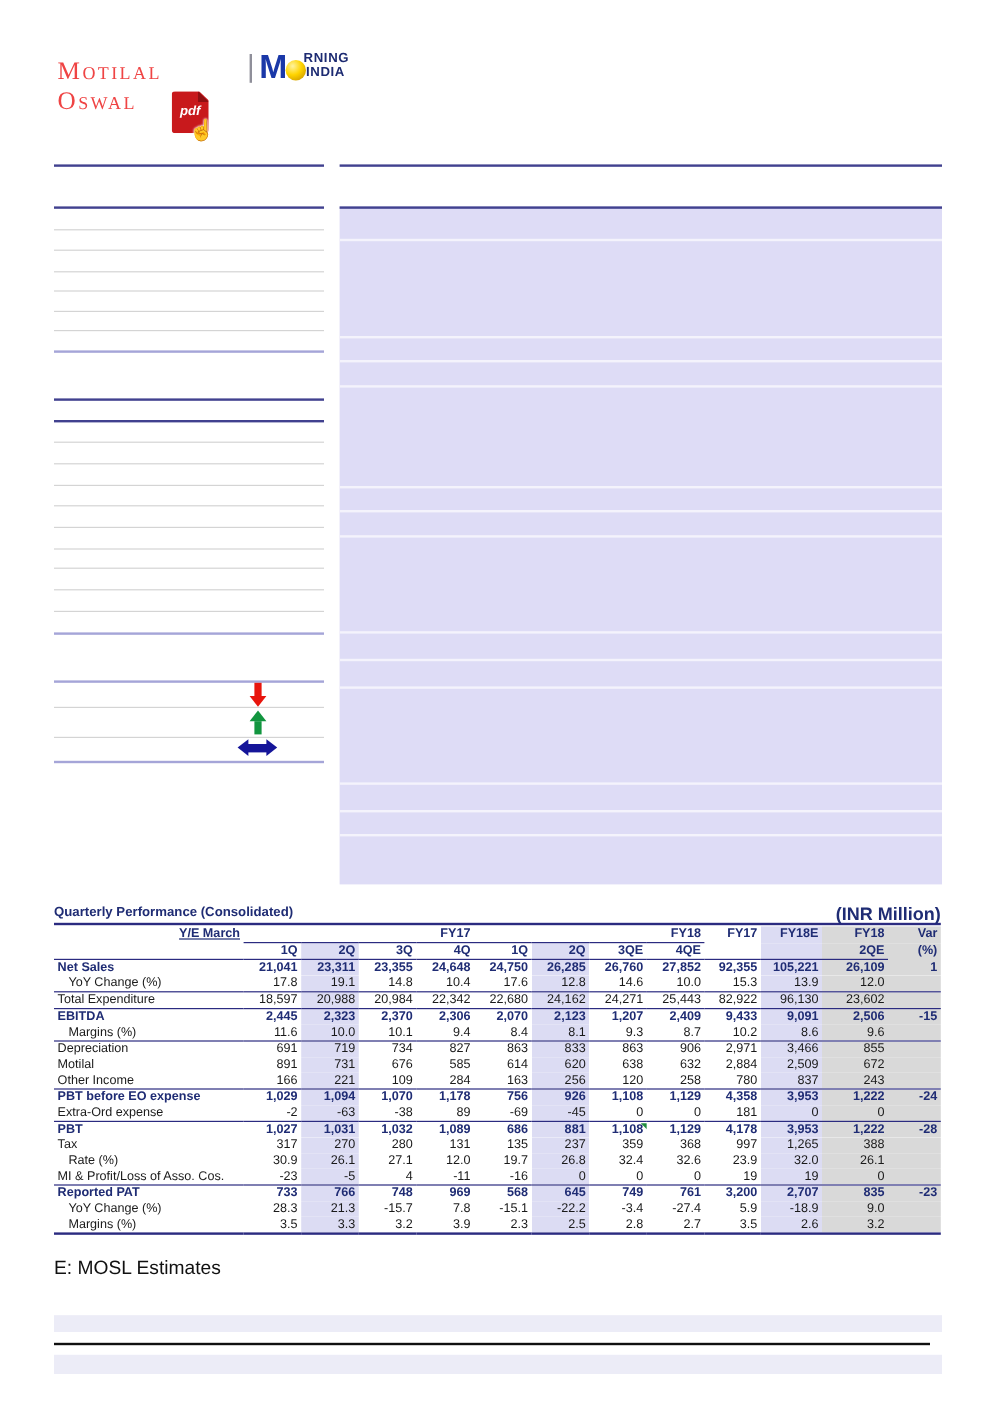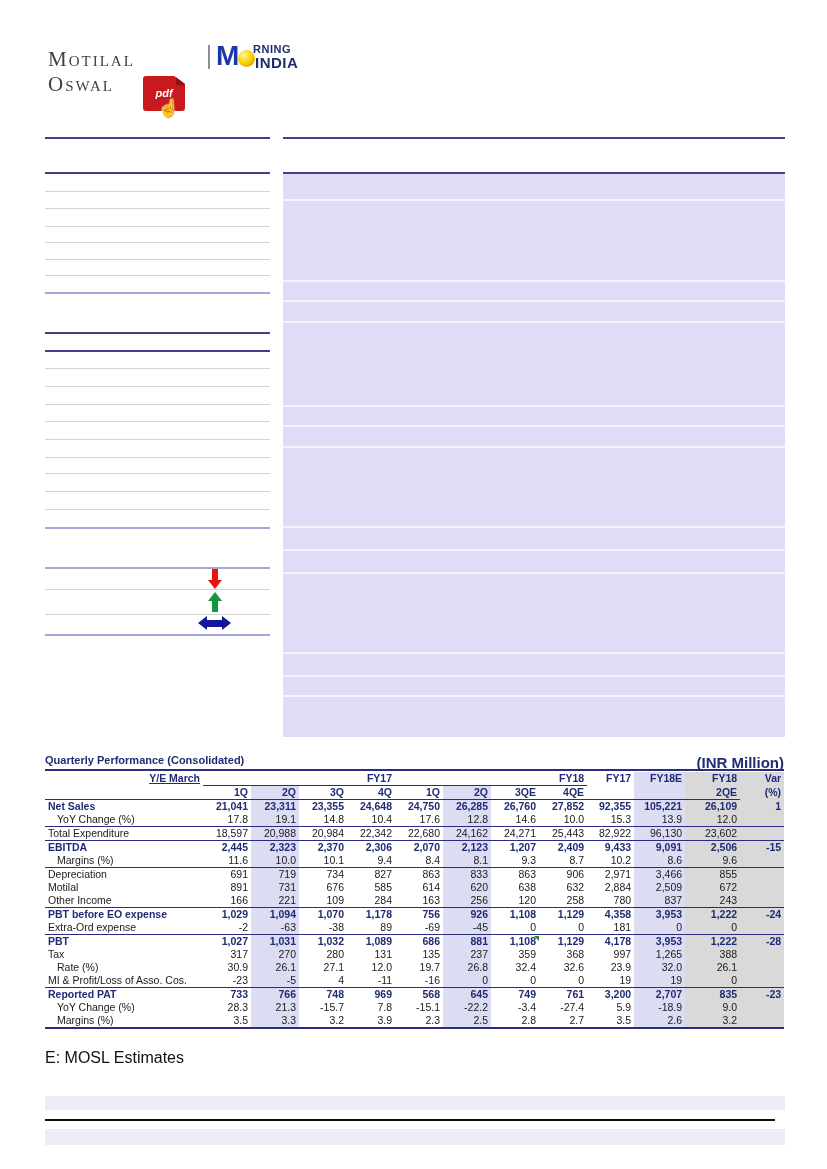--- a/index.html
+++ b/index.html
@@ -2,30 +2,30 @@
 <html><head>
 <meta charset="utf-8">
 <style>
   html,body{margin:0;padding:0;background:#fff;}
   .page{position:relative;width:827px;height:1169px;background:#fff;overflow:hidden;
         font-family:"Liberation Sans",sans-serif;color:#1a1a1a;}
 
   
   .brand{position:absolute;left:48px;top:44px;height:36px;}
   .wordmark{position:absolute;left:0;top:3px;font-family:"Liberation Serif",serif;
-            font-variant:small-caps;font-size:21px;letter-spacing:2px;color:#404040;font-weight:500;}
+            font-variant:small-caps;font-size:21px;letter-spacing:2px;color:#ef4444;font-weight:500;}
   .brand-divider{position:absolute;left:160px;top:1px;width:2px;height:24px;background:#8f8f9a;}
   .morn-m{position:absolute;left:168px;top:-4px;font-size:28px;font-weight:bold;color:#1a38a8;}
   .morn-ball{position:absolute;left:190px;top:6px;width:17px;height:17px;border-radius:50%;
              background:radial-gradient(circle at 35% 30%,#fff3a0,#ffd400 45%,#c08a00 100%);}
   .morn-rning{position:absolute;left:205px;top:-1px;font-size:11px;font-weight:bold;color:#1d2b72;letter-spacing:.5px;}
-  .morn-india{position:absolute;left:207px;top:10px;font-size:15px;font-weight:bold;color:#1d2b72;letter-spacing:.5px;}
-
-  
-  .pdf{position:absolute;left:143px;top:76px;width:42px;height:35px;background:#c8191c;border-radius:3px;
+  .morn-india{position:absolute;left:207px;top:10px;font-size:11px;font-weight:bold;color:#1d2b72;letter-spacing:.5px;}
+
+  
+  .pdf{position:absolute;left:143px;top:76px;width:31px;height:35px;background:#c8191c;border-radius:3px;
        clip-path:polygon(0 0,74% 0,100% 22%,100% 100%,0 100%);cursor:pointer;}
   .pdf-fold{position:absolute;right:0;top:0;width:9px;height:9px;background:#8f0f12;
             clip-path:polygon(0 0,100% 100%,0 100%);}
   .pdf-label{position:absolute;left:0;right:0;top:11px;text-align:center;color:#fff;
              font-size:11px;font-weight:bold;font-style:italic;}
   .hand-cursor{position:absolute;left:158px;top:98px;font-size:17px;color:#444;
                text-shadow:0 0 2px #fff,0 0 2px #fff;}
 
   
   .rule{position:absolute;}

